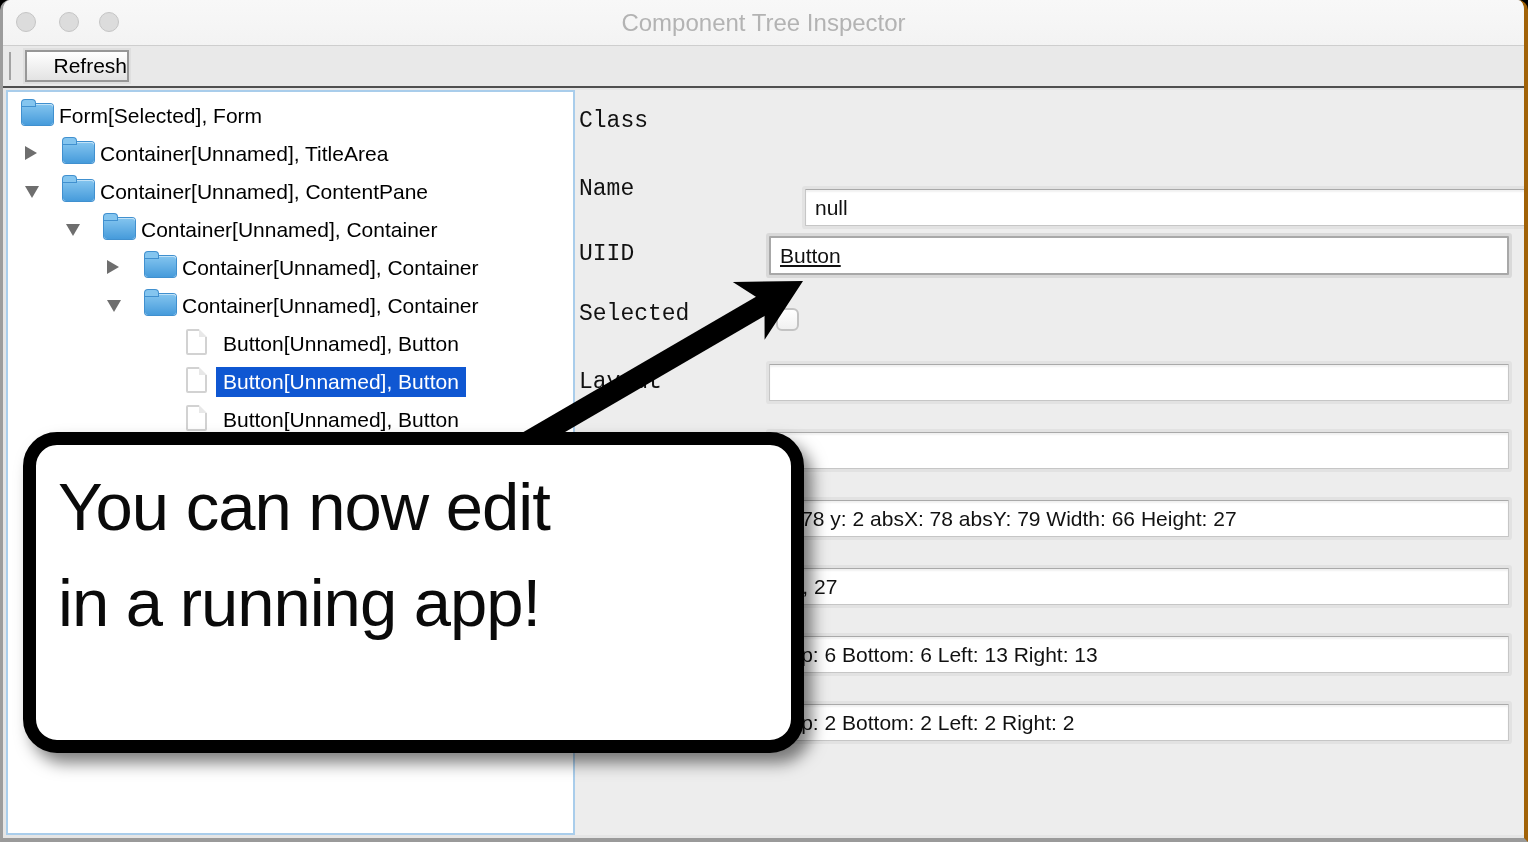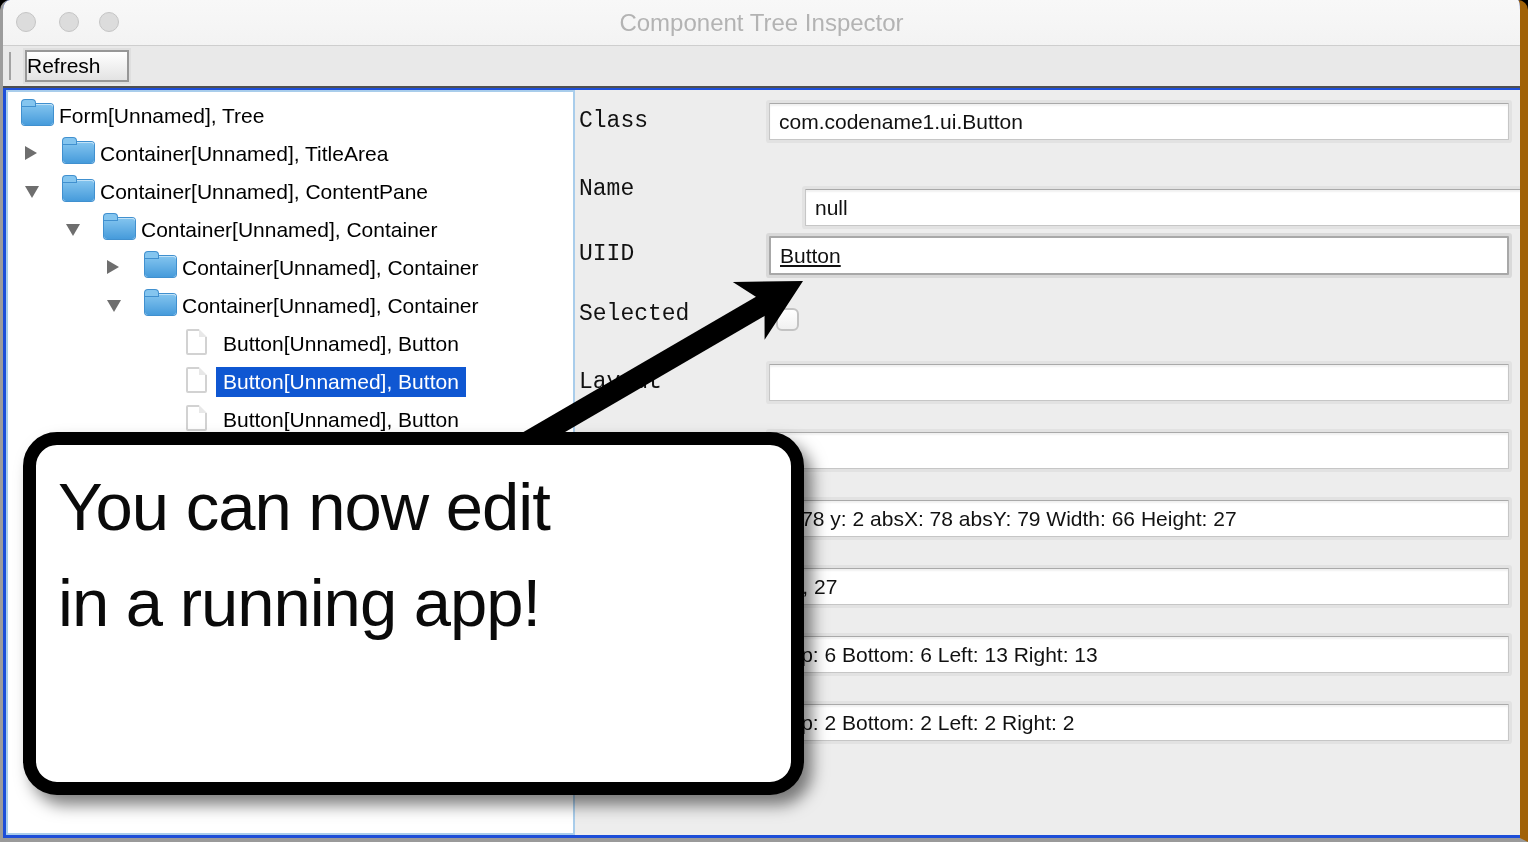--- a/index.html
+++ b/index.html
@@ -3,22 +3,22 @@
 <meta charset="utf-8">
 <style>
   html,body{margin:0;padding:0;}
   body{
     width:1528px;height:842px;background:#000;
     font-family:"Liberation Sans","DejaVu Sans",sans-serif;
     -webkit-font-smoothing:antialiased;overflow:hidden;
   }
   #window{
     position:relative;width:1528px;height:842px;box-sizing:border-box;
-    border-radius:10px 10px 0 0;overflow:hidden;background:#1d4ed8;
-    border-left:3px solid #9c9c9c;border-right:8px solid #a16207;border-bottom:4px solid #9a9a9a;
+    border-radius:10px 10px 0 0;overflow:hidden;background:#e5e5e5;
+    border-left:3px solid #9c9c9c;border-right:4px solid #a16207;border-bottom:4px solid #9a9a9a;
   }
   
   #titlebar{
     position:absolute;left:0;top:0;right:0;height:45px;
     background:linear-gradient(#f8f8f8,#f3f3f3);
     border-bottom:1px solid #cecece;
   }
   .traffic{
     position:absolute;top:12px;width:20px;height:20px;border-radius:50%;
     background:#dcdcdc;border:1px solid #c5c5c5;box-sizing:border-box;
@@ -34,21 +34,21 @@
     border-bottom:2px solid #4f4f4f;box-sizing:border-box;
   }
   #toolbar-grip{
     position:absolute;left:6px;top:6px;width:12px;height:28px;
     border-left:2px solid #a2a2a2;border-right:2px solid #a2a2a2;
   }
   #refresh-btn{
     position:absolute;left:22px;top:4px;width:104px;height:32px;
     background:linear-gradient(#ffffff,#e3e3e3);
     border:2px solid #979797;box-shadow:0 0 0 2px #dfdfdf;
-    font-size:21px;color:#000;text-align:left;line-height:28px;box-sizing:border-box;
+    font-size:21px;color:#000;text-align:right;line-height:28px;box-sizing:border-box;
     cursor:default;
   }
   
   #tree-panel{
     position:absolute;left:3px;top:90px;width:569px;height:745px;background:#fff;
     border:2px solid #a9cdeb;box-sizing:border-box;padding-top:4px;overflow:hidden;
   }
   .tree-row{position:relative;height:38px;}
   .disclosure{position:absolute;top:12px;width:0;height:0;}
   .disclosure.collapsed{border-left:12px solid #6e6e6e;border-top:7px solid transparent;border-bottom:7px solid transparent;}
@@ -86,21 +86,21 @@
     font-family:inherit;font-size:21px;color:#111;padding:0 0 0 9px;outline:none;
   }
   .field-input.emph{border:2px solid #a8a8a8;box-shadow:0 0 0 3px #d9d9d9;height:39px;text-decoration:underline;}
   #selected-checkbox{
     position:absolute;left:201px;width:23px;height:23px;box-sizing:border-box;
     background:linear-gradient(#ffffff,#f1f1f1);border:2px solid #c3c3c3;border-radius:6px;
   }
   
   #arrow-svg{position:absolute;left:0;top:0;width:1528px;height:842px;z-index:20;pointer-events:none;}
   #callout{
-    position:absolute;left:20px;top:432px;width:781px;height:363px;box-sizing:border-box;
+    position:absolute;left:20px;top:432px;width:781px;height:321px;box-sizing:border-box;
     background:#fff;border:13px solid #000;border-radius:34px;z-index:30;
     box-shadow:8px 10px 16px rgba(0,0,0,.5);
   }
   #callout-text{padding:14px 8px 0 22px;font-size:67px;line-height:96px;color:#0a0a0a;letter-spacing:-1px;white-space:nowrap;}
 </style>
 </head>
 <body>
 
 <div id="window">
 
@@ -112,21 +112,21 @@
   </div>
 
   <div id="toolbar">
     <div id="toolbar-grip"></div>
     <div id="refresh-btn">Refresh</div>
   </div>
 
   <div id="tree-panel">
       <div class="tree-row">
         <span class="tree-icon icon-folder" style="left: 14px;"></span>
-        <span class="tree-label" style="left: 44px;">Form[Unnamed], Tree</span>
+        <span class="tree-label" style="left: 44px;">Form[Selected], Form</span>
       </div>
       <div class="tree-row">
         <span class="disclosure collapsed" style="left: 17px;"></span>
         <span class="tree-icon icon-folder" style="left: 55px;"></span>
         <span class="tree-label" style="left: 85px;">Container[Unnamed], TitleArea</span>
       </div>
       <div class="tree-row">
         <span class="disclosure expanded" style="left: 17px;"></span>
         <span class="tree-icon icon-folder" style="left: 55px;"></span>
         <span class="tree-label" style="left: 85px;">Container[Unnamed], ContentPane</span>
@@ -155,21 +155,20 @@
         <span class="tree-label sel" style="left: 208px;">Button[Unnamed], Button</span>
       </div>
       <div class="tree-row">
         <span class="tree-icon icon-file" style="left: 178px;"></span>
         <span class="tree-label" style="left: 208px;">Button[Unnamed], Button</span>
       </div>
     </div>
 
   <div id="inspector">
       <div class="insp-label" style="top: 18px;">Class</div>
-      <input type="text" class="field-input" value="com.codename1.ui.Button" style="top: 13px;">
       <div class="insp-label" style="top: 86px;">Name</div>
       <input type="text" class="field-input" value="null" style="top: 99px; margin-left: 36px;">
       <div class="insp-label" style="top: 151px;">UIID</div>
       <input type="text" class="field-input emph" value="Button" style="top: 146px;">
       <div class="insp-label" style="top: 211px;">Selected</div>
       <div id="selected-checkbox" style="top: 218px;"></div>
       <div class="insp-label" style="top: 279px;">Layout</div>
       <input type="text" class="field-input" style="top: 274px;">
       <input type="text" class="field-input" style="top: 342px;">
       <input type="text" class="field-input" value="x: 78 y: 2 absX: 78 absY: 79 Width: 66 Height: 27" style="top: 410px;">

